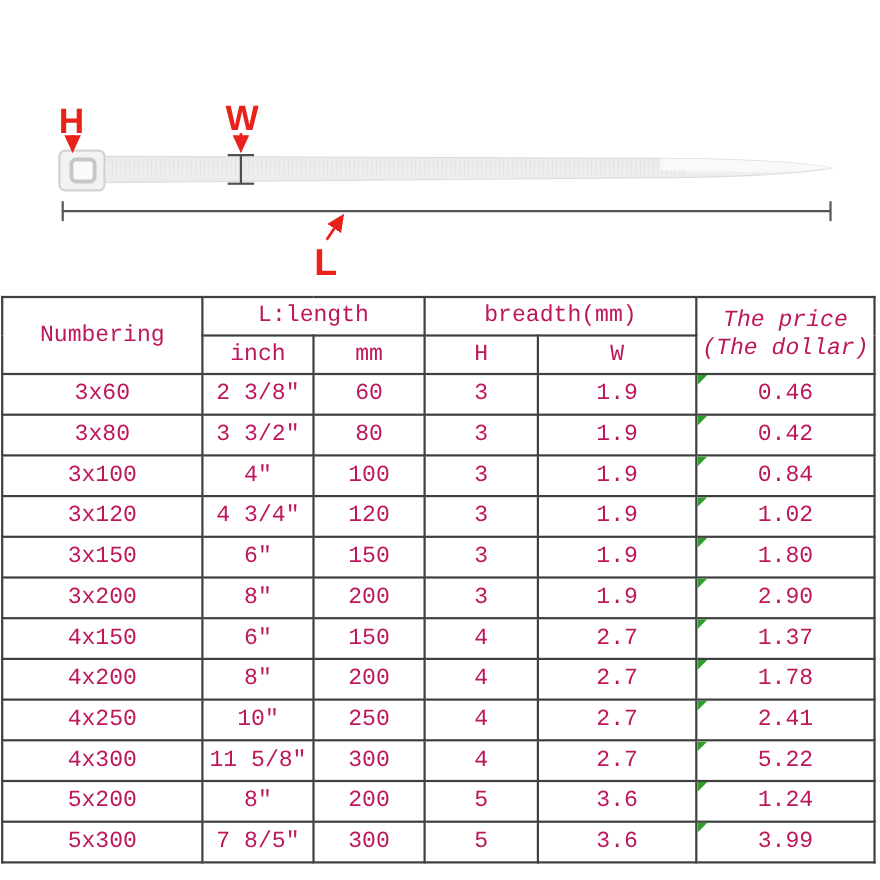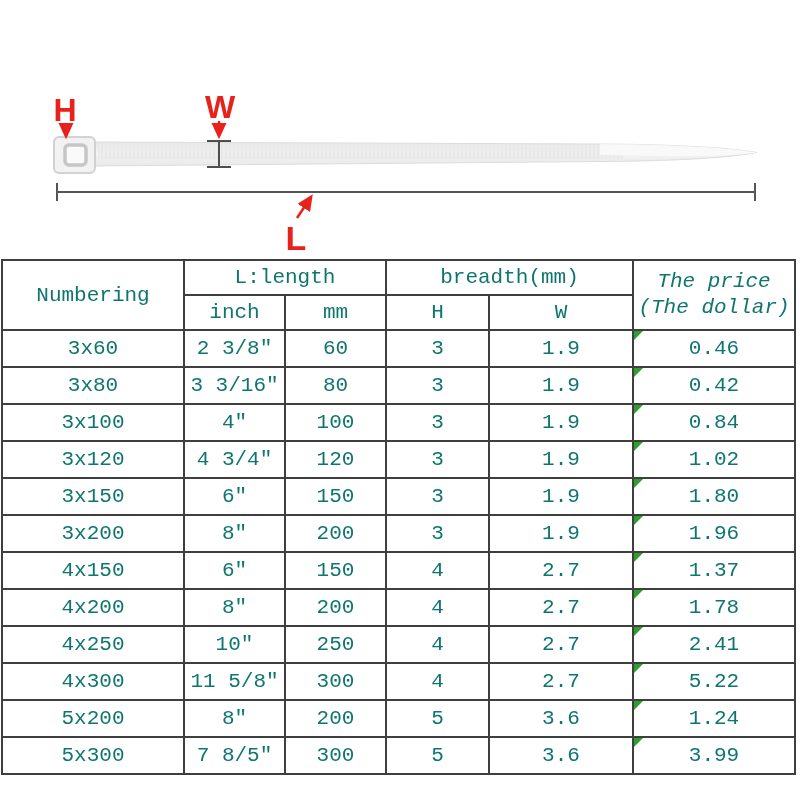--- a/index.html
+++ b/index.html
@@ -7,23 +7,23 @@
     width:800px;height:800px;position:relative;background:#ffffff;
     font-family:"Liberation Mono","DejaVu Sans Mono",monospace;
     overflow:hidden;
   }
   
   .illustration{
     position:absolute;left:0;top:0;width:800px;height:266px;
   }
   
   .spec-table{
-    position:absolute;left:1px;top:259px;width:793px;
+    position:absolute;left:1px;top:269px;width:793px;
     border-collapse:collapse;table-layout:fixed;
-    font-size:21px;color:#0f766e;
+    font-size:21px;color:#be185d;
   }
   .spec-table th,.spec-table td{
     border:2px solid #3f3f3f;
     text-align:center;vertical-align:middle;
     padding:0;font-weight:normal;
     position:relative;
     overflow:hidden;white-space:nowrap;
   }
   .spec-table thead tr{height:35px;}
   .spec-table tbody tr{height:37px;}
@@ -115,21 +115,21 @@
       <tr>
     <td>3x60</td>
     <td>2 3/8″</td>
     <td>60</td>
     <td>3</td>
     <td>1.9</td>
     <td><span class="flag" style="border-top-color: rgb(47, 158, 47);"></span><span class="price-text">0.46</span></td>
   </tr>
       <tr>
     <td>3x80</td>
-    <td>3 3/16″</td>
+    <td>3 3/2″</td>
     <td>80</td>
     <td>3</td>
     <td>1.9</td>
     <td><span class="flag" style="border-top-color: rgb(47, 158, 47);"></span><span class="price-text">0.42</span></td>
   </tr>
       <tr>
     <td>3x100</td>
     <td>4″</td>
     <td>100</td>
     <td>3</td>
@@ -151,21 +151,21 @@
     <td>3</td>
     <td>1.9</td>
     <td><span class="flag" style="border-top-color: rgb(47, 158, 47);"></span><span class="price-text">1.80</span></td>
   </tr>
       <tr>
     <td>3x200</td>
     <td>8″</td>
     <td>200</td>
     <td>3</td>
     <td>1.9</td>
-    <td><span class="flag" style="border-top-color: rgb(47, 158, 47);"></span><span class="price-text">1.96</span></td>
+    <td><span class="flag" style="border-top-color: rgb(47, 158, 47);"></span><span class="price-text">2.90</span></td>
   </tr>
       <tr>
     <td>4x150</td>
     <td>6″</td>
     <td>150</td>
     <td>4</td>
     <td>2.7</td>
     <td><span class="flag" style="border-top-color: rgb(47, 158, 47);"></span><span class="price-text">1.37</span></td>
   </tr>
       <tr>

